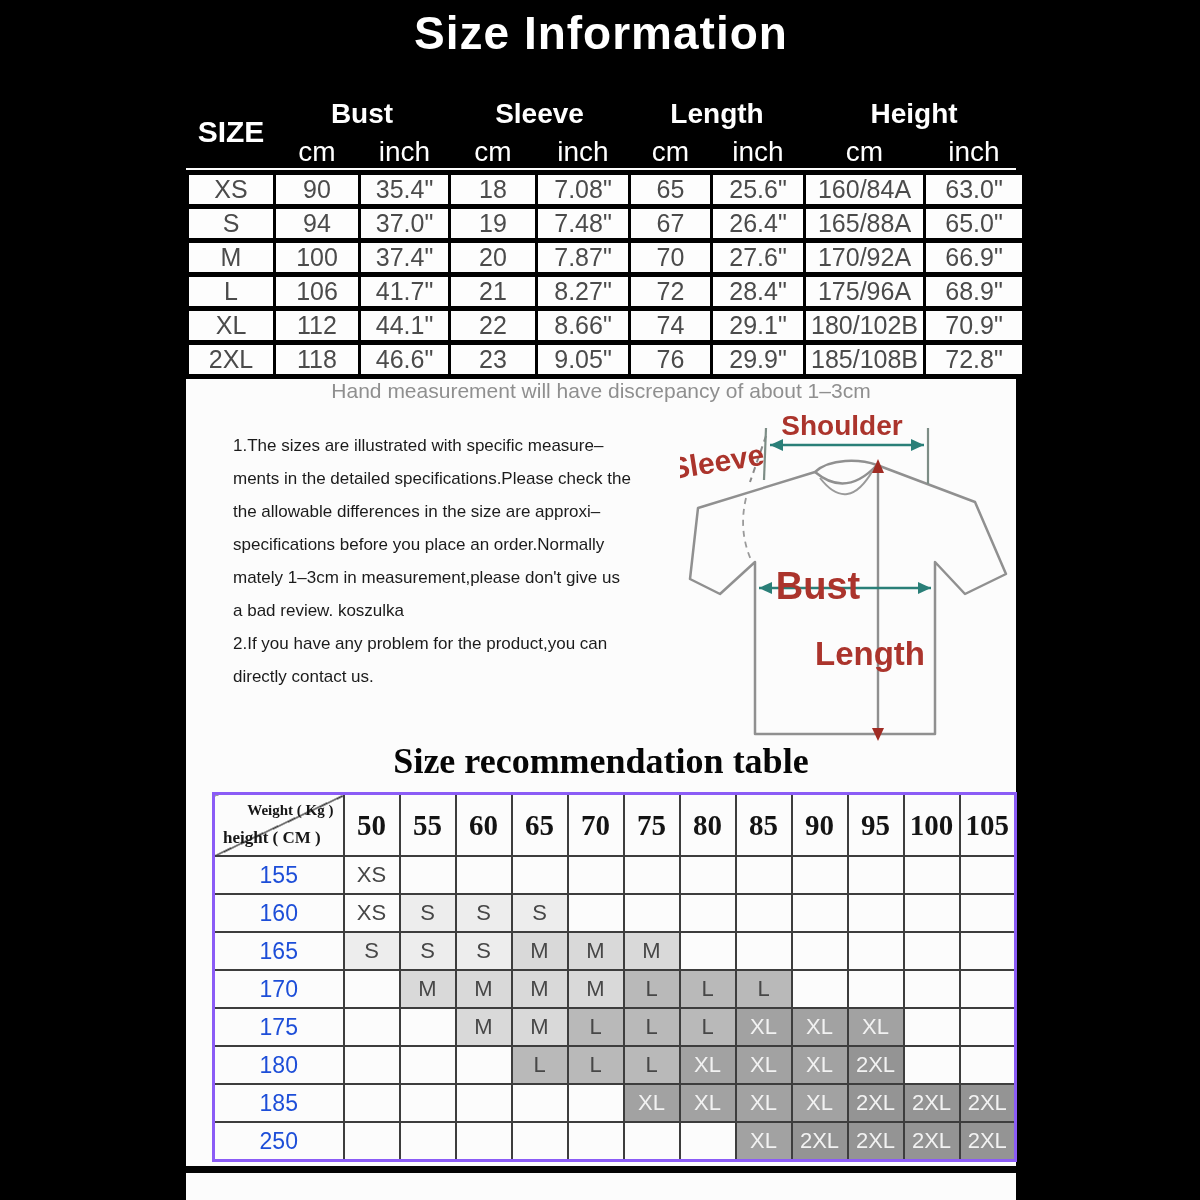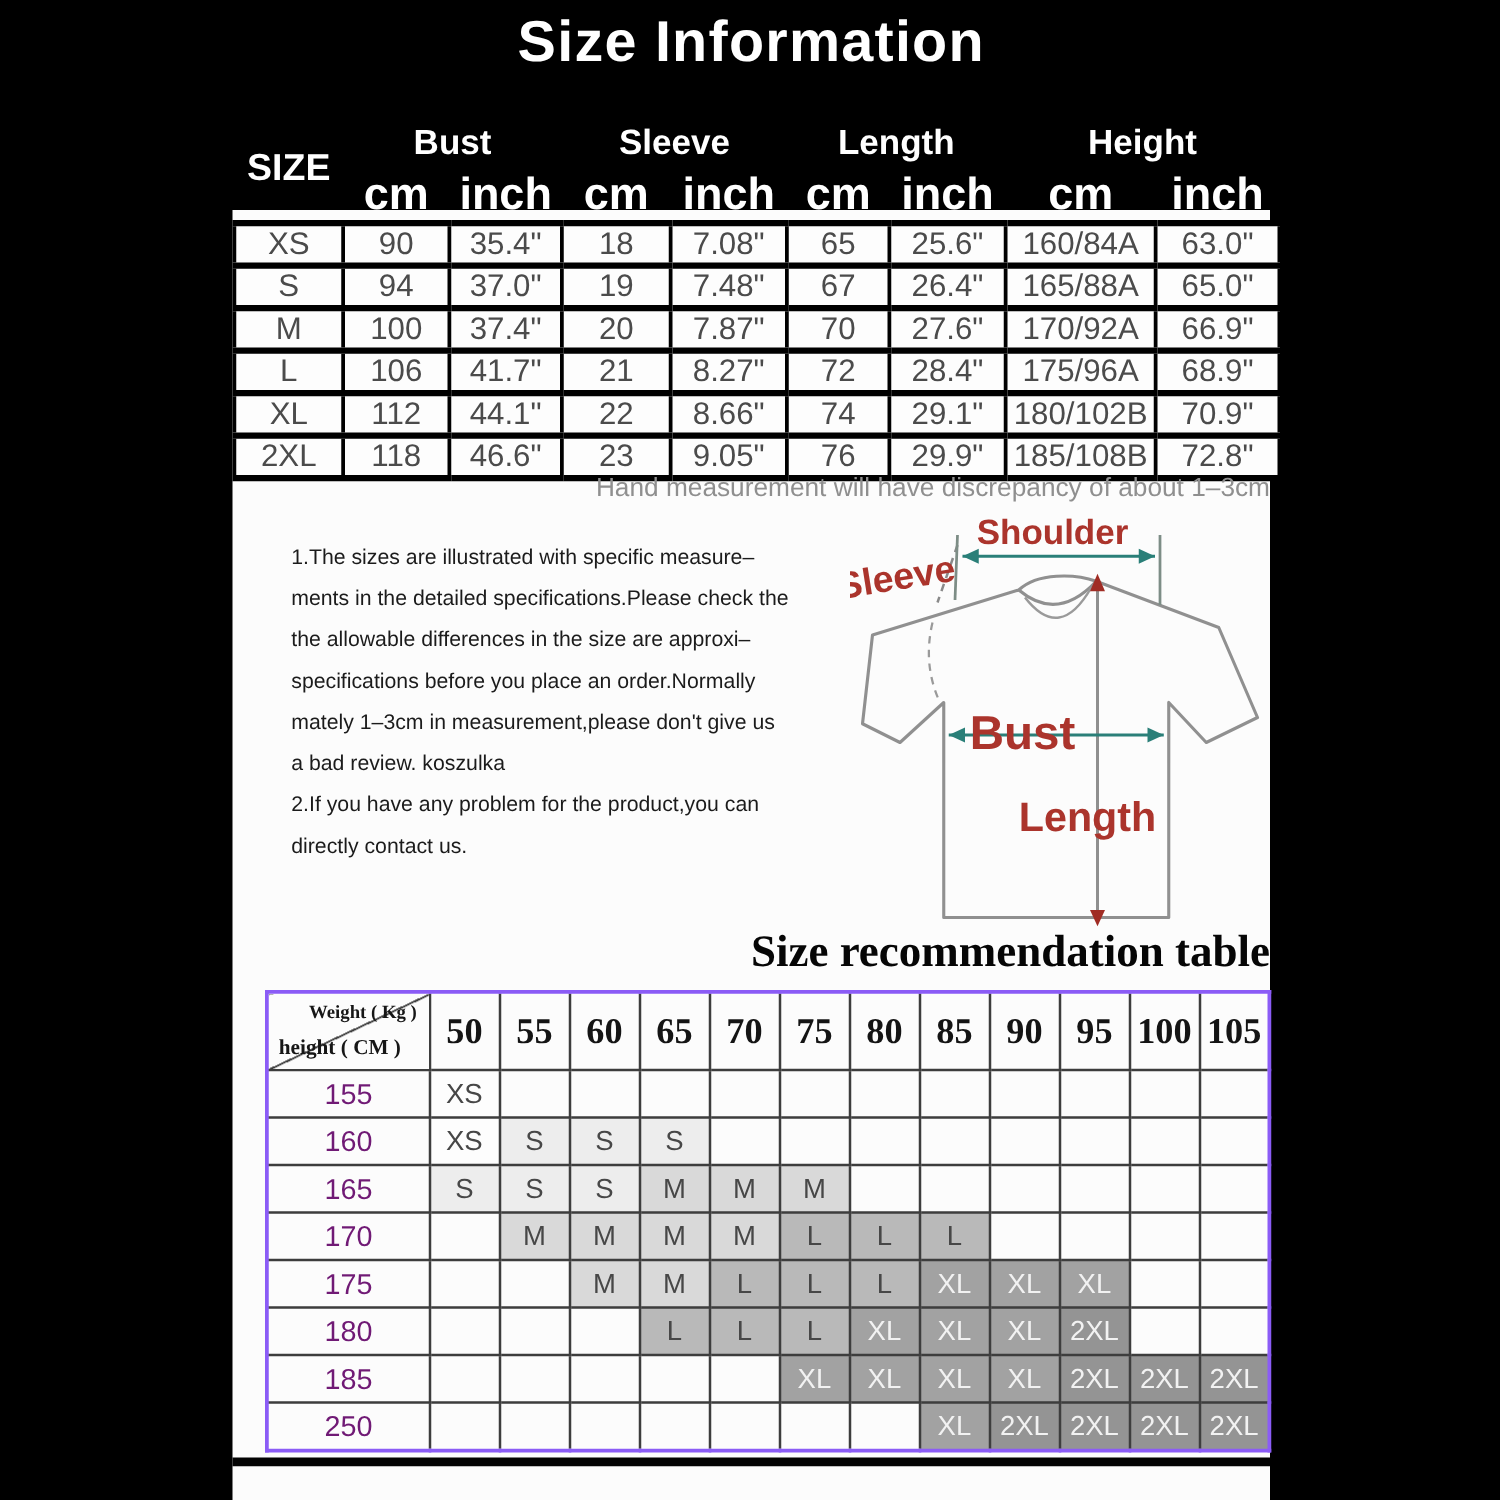--- a/index.html
+++ b/index.html
@@ -7,41 +7,41 @@
     width:1200px;height:1200px;position:relative;overflow:hidden;
     background:#000;font-family:"Liberation Sans",sans-serif;
   }
   .card{position:absolute;left:186px;top:168px;width:830px;height:1032px;background:#fcfcfc;}
   .title{position:absolute;left:186px;top:6px;width:830px;margin:0;text-align:center;
     color:#fff;font-size:46px;font-weight:700;letter-spacing:1px;}
   
   table.st{position:absolute;left:186px;top:94px;width:836px;border-collapse:collapse;table-layout:fixed;}
   table.st thead th{color:#fff;font-weight:600;background:transparent;border:none;text-align:center;}
   .st .grp{font-size:28px;height:40px;padding:0;}
-  .st .sub{font-size:36px;height:36px;padding:0;font-weight:700;}
+  .st .sub{font-size:28px;height:36px;padding:0;font-weight:400;}
   .st .szh{font-size:30px;}
   table.st tbody td{
     background:#fdfdfd;color:#4b4b4b;text-align:center;font-size:25px;height:28px;padding:0;
     border:3px solid #000;border-top-width:5px;border-bottom-width:5px;white-space:nowrap;
   }
   
-  .note{position:absolute;left:186px;top:379px;width:830px;text-align:right;
+  .note{position:absolute;left:186px;top:379px;width:830px;text-align:center;
     color:#8f8f8f;font-size:21px;}
   .para{position:absolute;left:233px;top:429px;width:462px;color:#1b1b1b;
     font-size:17px;line-height:33px;}
   
   .shirt{position:absolute;left:680px;top:402px;width:340px;height:340px;text-align:right;}
   
-  .rec-title{position:absolute;left:186px;top:740px;width:830px;text-align:right;
+  .rec-title{position:absolute;left:186px;top:740px;width:830px;text-align:center;
     font-family:"Liberation Serif",serif;font-weight:700;font-size:36px;color:#060606;}
   table.rt{position:absolute;left:212px;top:792px;width:802px;border-collapse:collapse;table-layout:fixed;
     border:3px solid #8b5cf6;}
   table.rt th,table.rt td{border:2px solid #3d3d3d;padding:0;text-align:center;background:#fcfcfc;}
   .rt .wh{font-family:"Liberation Serif",serif;font-weight:700;font-size:29px;color:#141414;height:60px;}
-  .rt .hh{font-size:23px;font-weight:400;color:#701a75;height:36px;}
+  .rt .hh{font-size:23px;font-weight:400;color:#1d4ed8;height:36px;}
   .rt .rt-cell{font-size:22px;color:#474747;}
   .sz-XS{background:#fdfdfd !important;}
   .sz-S{background:#ededed !important;}
   .sz-M{background:#d9d9d9 !important;}
   .sz-L{background:#b9b9b9 !important;}
   .sz-XL{background:#a2a2a2 !important;color:#f2f2f2 !important;}
   .sz-XXL{background:#949494 !important;color:#f2f2f2 !important;}
   .corner{position:relative;
     background:linear-gradient(to bottom right,#fcfcfc 49.4%,#3d3d3d 49.4% 50.8%,#fcfcfc 50.8%) !important;}
   .corner .ct{position:absolute;top:7px;right:9px;font-family:"Liberation Serif",serif;font-weight:700;font-size:15px;color:#161616;}

